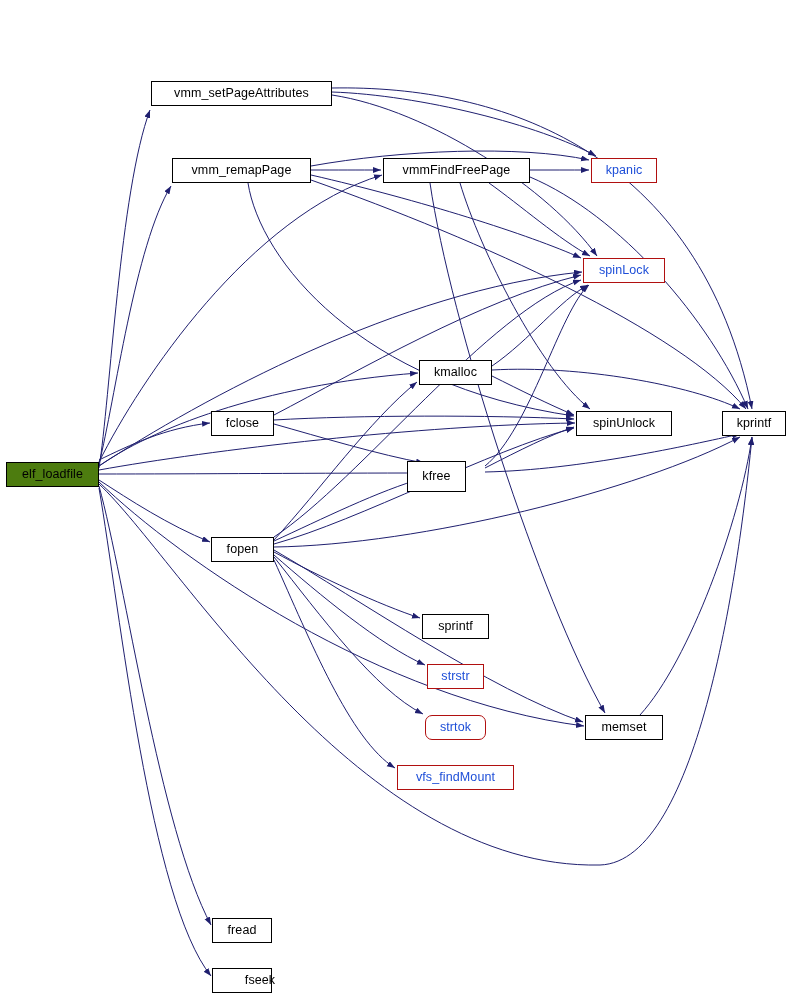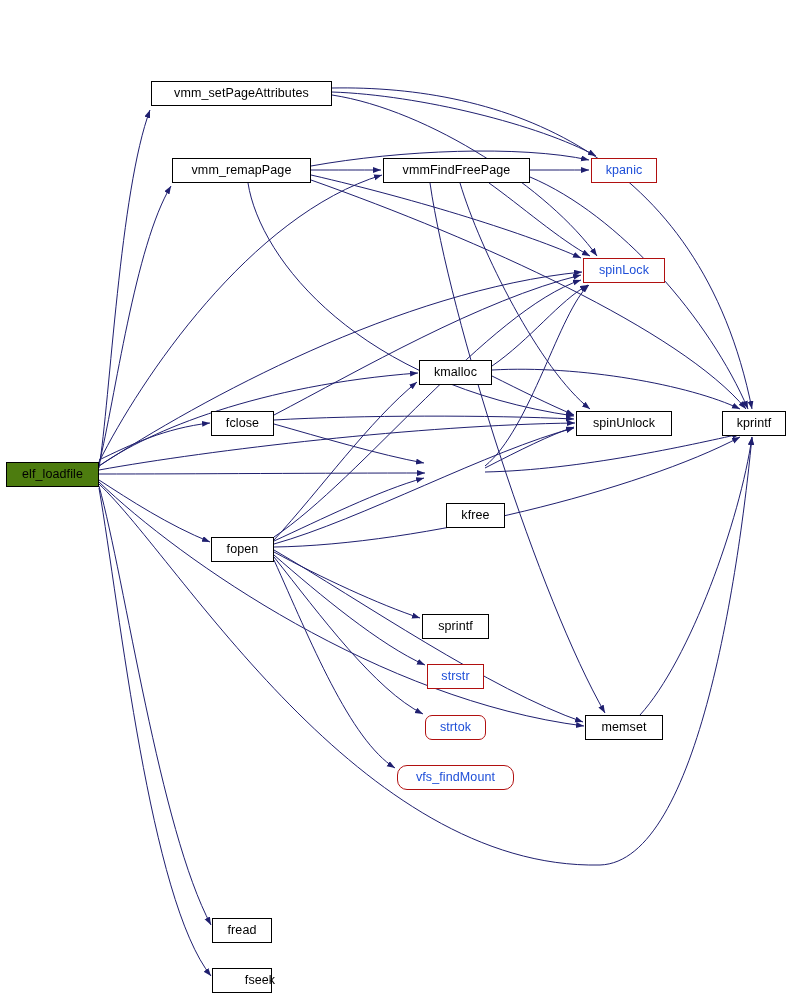--- a/index.html
+++ b/index.html
@@ -111,22 +111,22 @@
 <div class="node current" style="left: 6px; top: 462px; width: 93px; height: 25px;">elf_loadfile</div>
     <div class="node" style="left: 151px; top: 81px; width: 181px; height: 25px;">vmm_setPageAttributes</div>
     <div class="node" style="left: 172px; top: 158px; width: 139px; height: 25px;">vmm_remapPage</div>
     <div class="node" style="left: 383px; top: 158px; width: 147px; height: 25px;">vmmFindFreePage</div>
     <div class="node red" style="left: 591px; top: 158px; width: 66px; height: 25px;">kpanic</div>
     <div class="node red" style="left: 583px; top: 258px; width: 82px; height: 25px;">spinLock</div>
     <div class="node" style="left: 419px; top: 360px; width: 73px; height: 25px;">kmalloc</div>
     <div class="node" style="left: 211px; top: 411px; width: 63px; height: 25px;">fclose</div>
     <div class="node" style="left: 576px; top: 411px; width: 96px; height: 25px;">spinUnlock</div>
     <div class="node" style="left: 722px; top: 411px; width: 64px; height: 25px;">kprintf</div>
-    <div class="node" style="left: 446px; top: 461px; width: 59px; height: 25px; margin-top: 42px;">kfree</div>
+    <div class="node" style="left: 407px; top: 461px; width: 59px; height: 31px;">kfree</div>
     <div class="node" style="left: 211px; top: 537px; width: 63px; height: 25px;">fopen</div>
     <div class="node" style="left: 422px; top: 614px; width: 67px; height: 25px;">sprintf</div>
     <div class="node red" style="left: 427px; top: 664px; width: 57px; height: 25px;">strstr</div>
     <div class="node red" style="left: 425px; top: 715px; width: 61px; height: 25px; border-radius: 7px;">strtok</div>
-    <div class="node red" style="left: 397px; top: 765px; width: 117px; height: 25px; border-radius: 10px;">vfs_findMount</div>
+    <div class="node red" style="left: 397px; top: 765px; width: 117px; height: 25px;">vfs_findMount</div>
     <div class="node" style="left: 585px; top: 715px; width: 78px; height: 25px;">memset</div>
     <div class="node" style="left: 212px; top: 918px; width: 60px; height: 25px;">fread</div>
     <div class="node" style="left: 212px; top: 968px; width: 60px; height: 25px; padding-left: 36px;">fseek</div>
   </div>
 
 </body></html>

